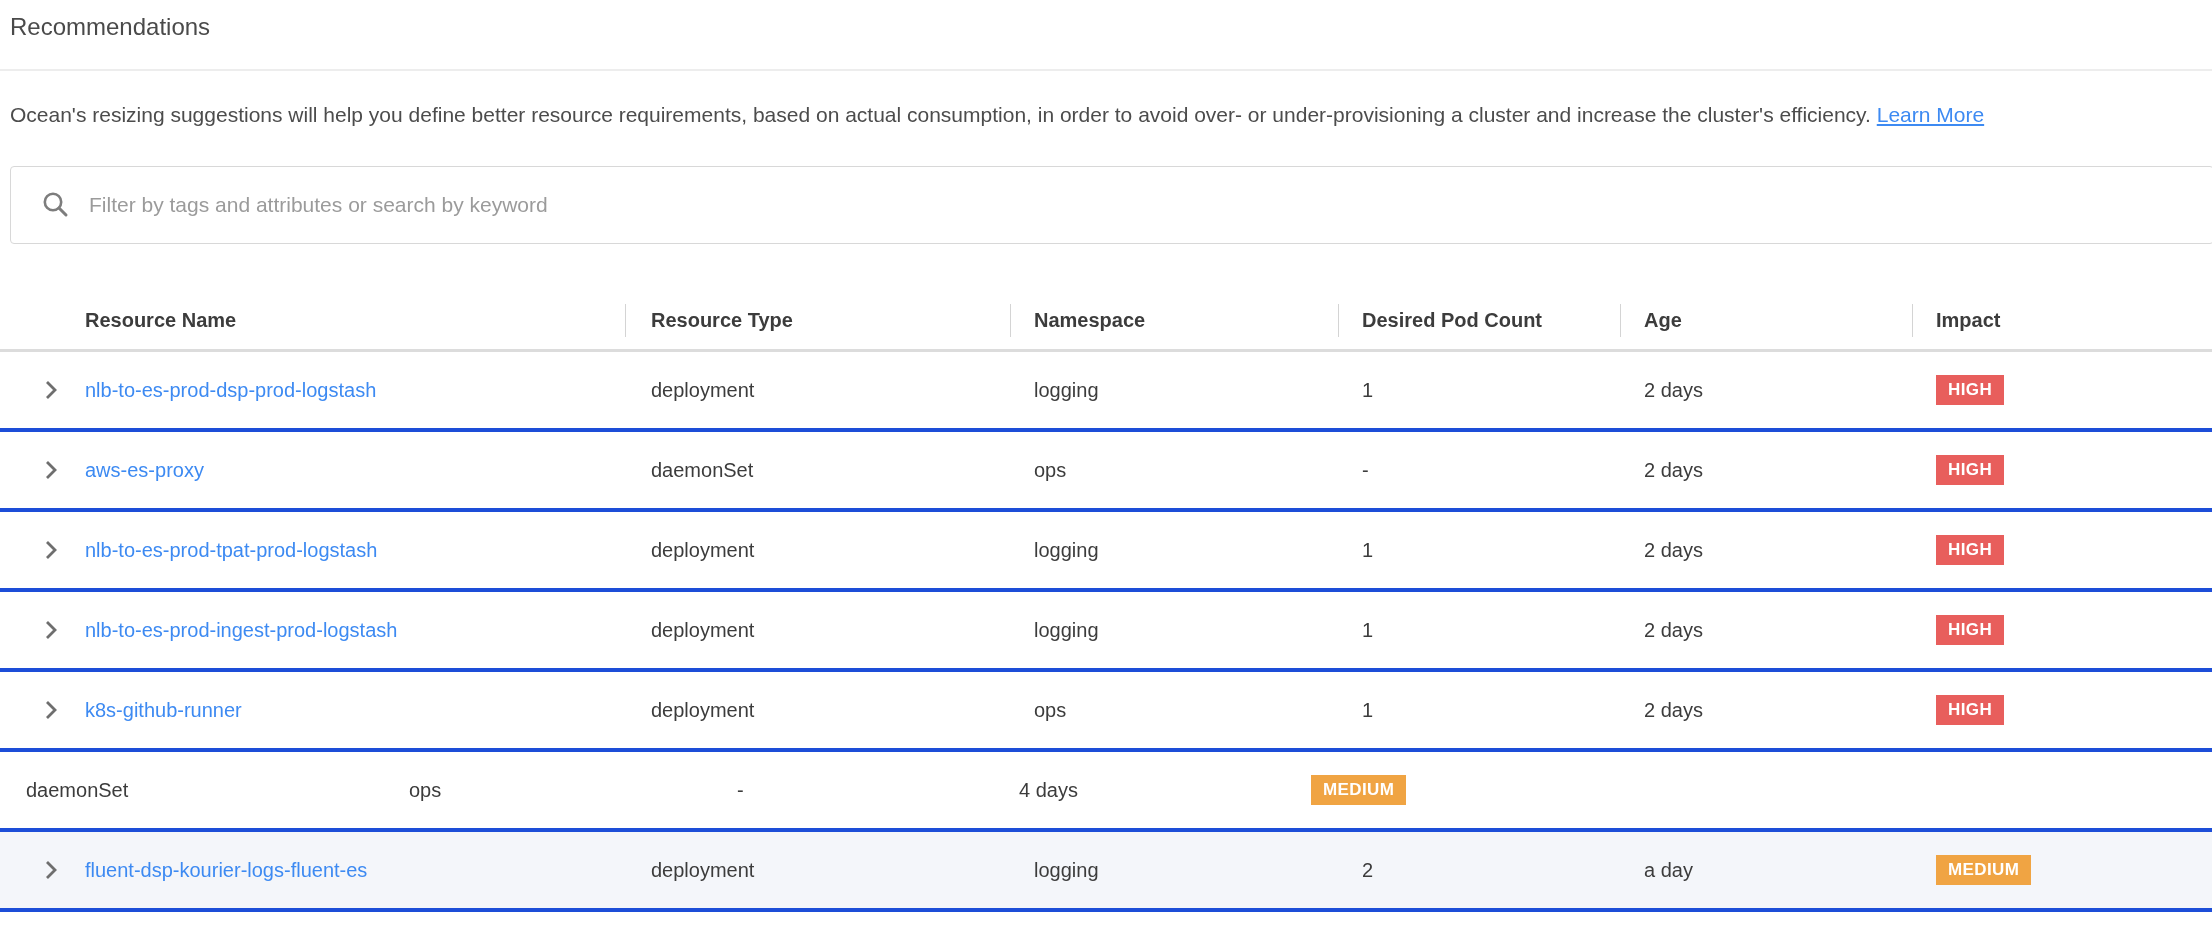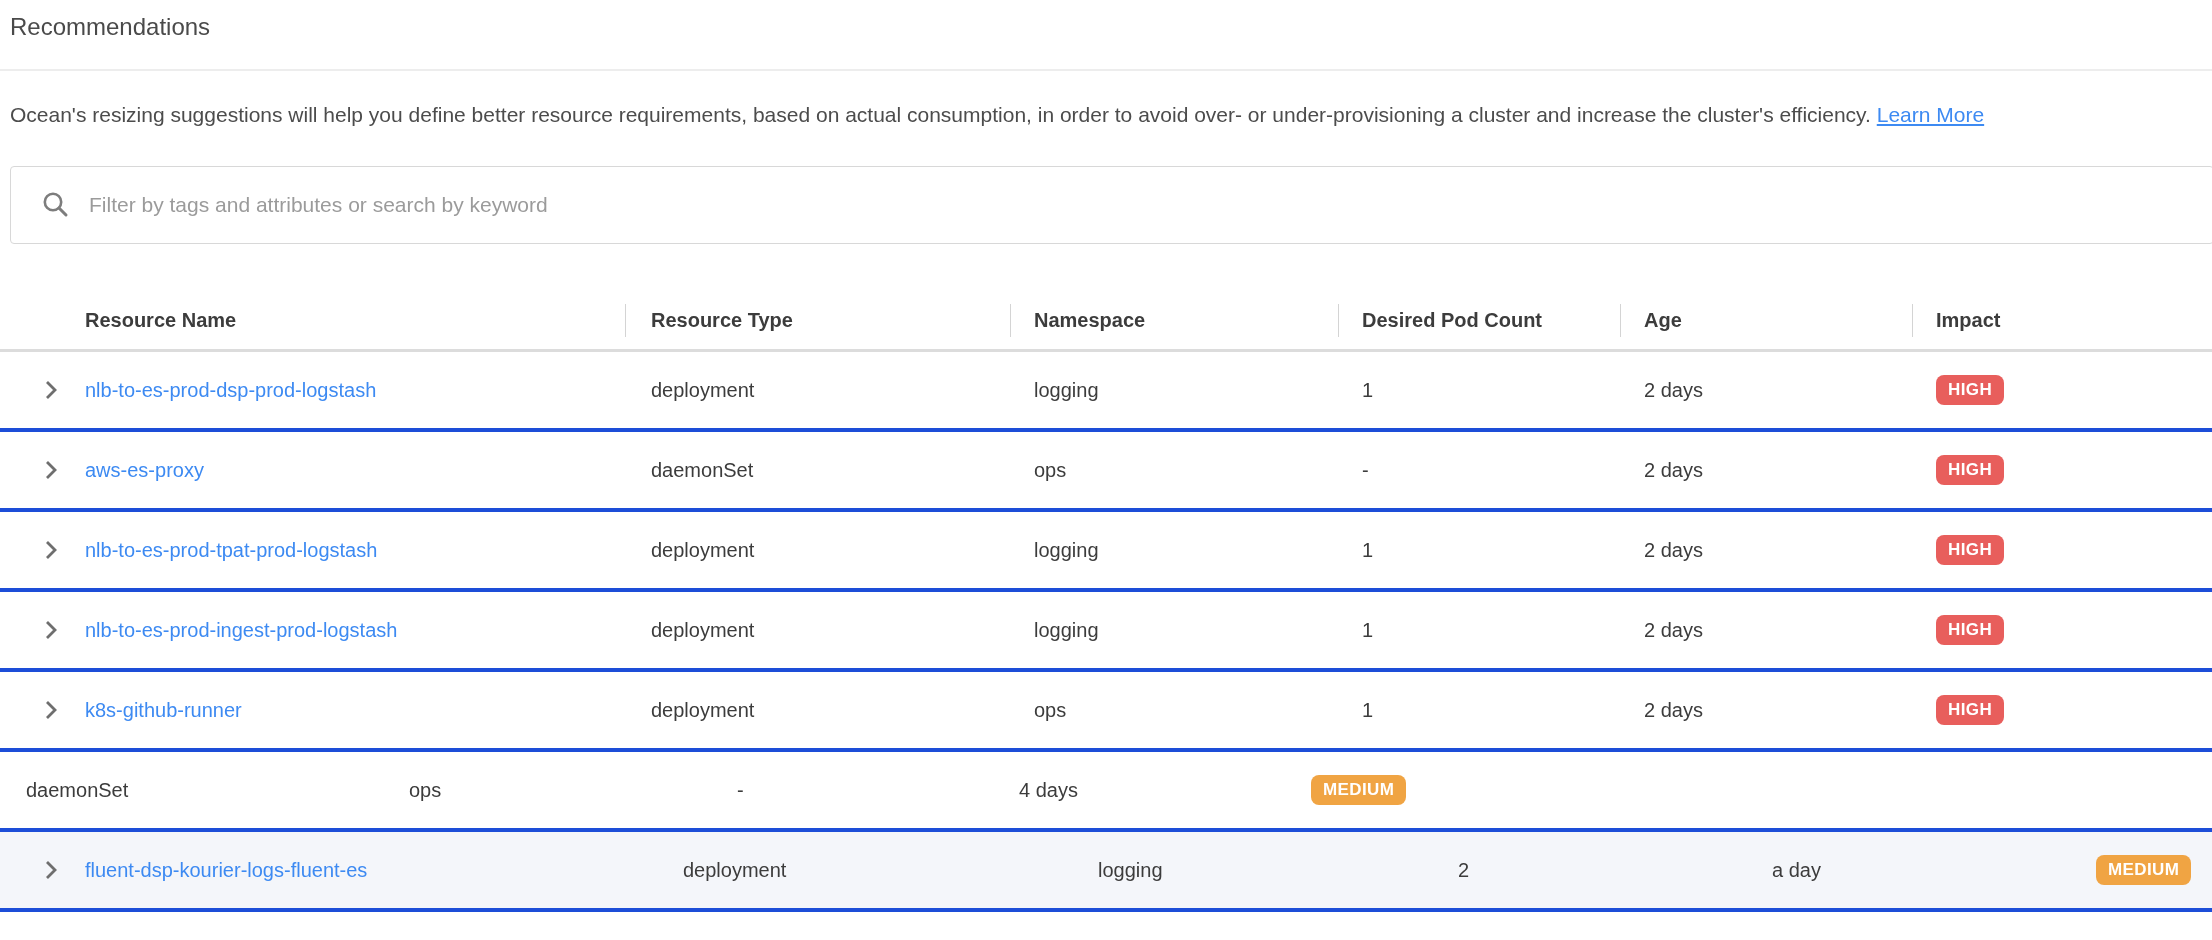--- a/index.html
+++ b/index.html
@@ -90,32 +90,32 @@
 
   .row {
     display: flex;
     align-items: center;
     height: 80px;
     border-bottom: 4px solid #1d4ed8;
     font-size: 20px;
     color: #3c3c3c;
     background: #ffffff;
   }
-  .row.highlighted { background: #f4f6fa; gap: 32px; }
+  .row.highlighted { background: #f4f6fa; }
   .cell-name { display: flex; align-items: center; padding-left: 42px; }
   .chevron { display: flex; align-items: center; margin-right: 26px; cursor: pointer; }
   .link {
     color: #3d8af2;
     text-decoration: none;
     cursor: pointer;
   }
   .badge {
     display: inline-block;
     padding: 4px 12px 5px 12px;
-    border-radius: 8px;
+    border-radius: 0;
     color: #ffffff;
     font-weight: bold;
     font-size: 17px;
     letter-spacing: 0.4px;
     line-height: 21px;
   }
 </style>
 </head>
 <body>
 

